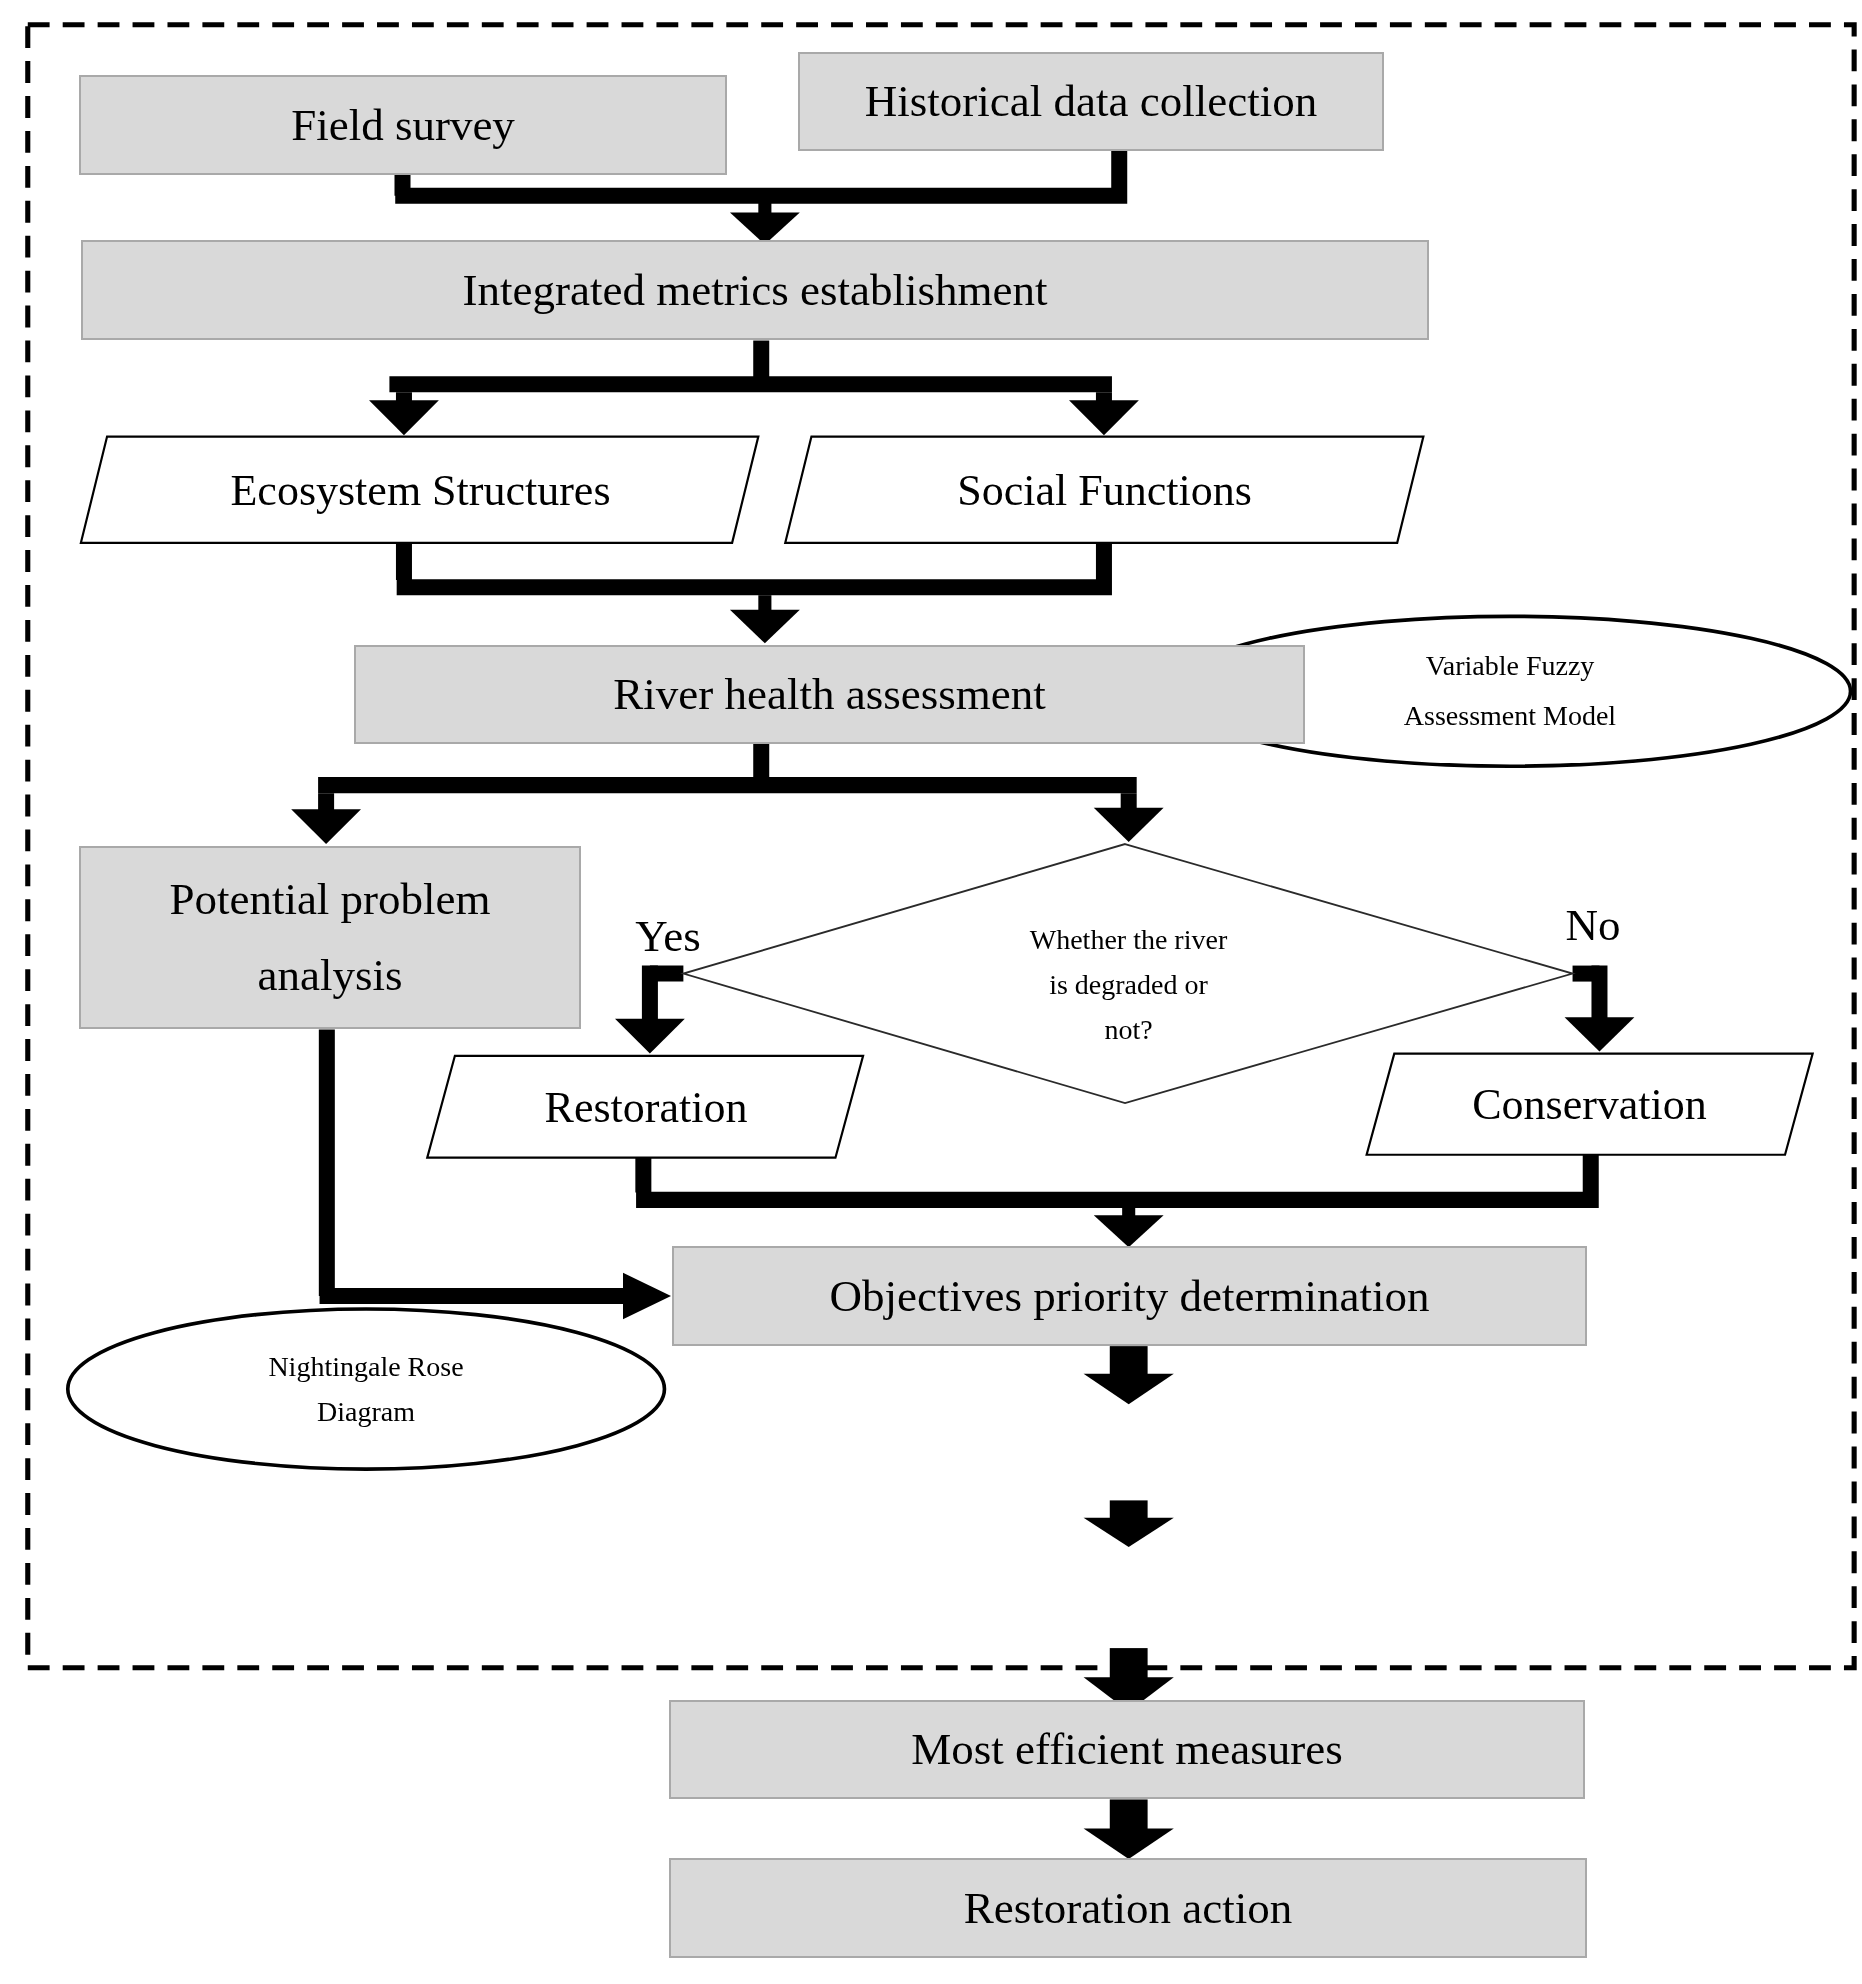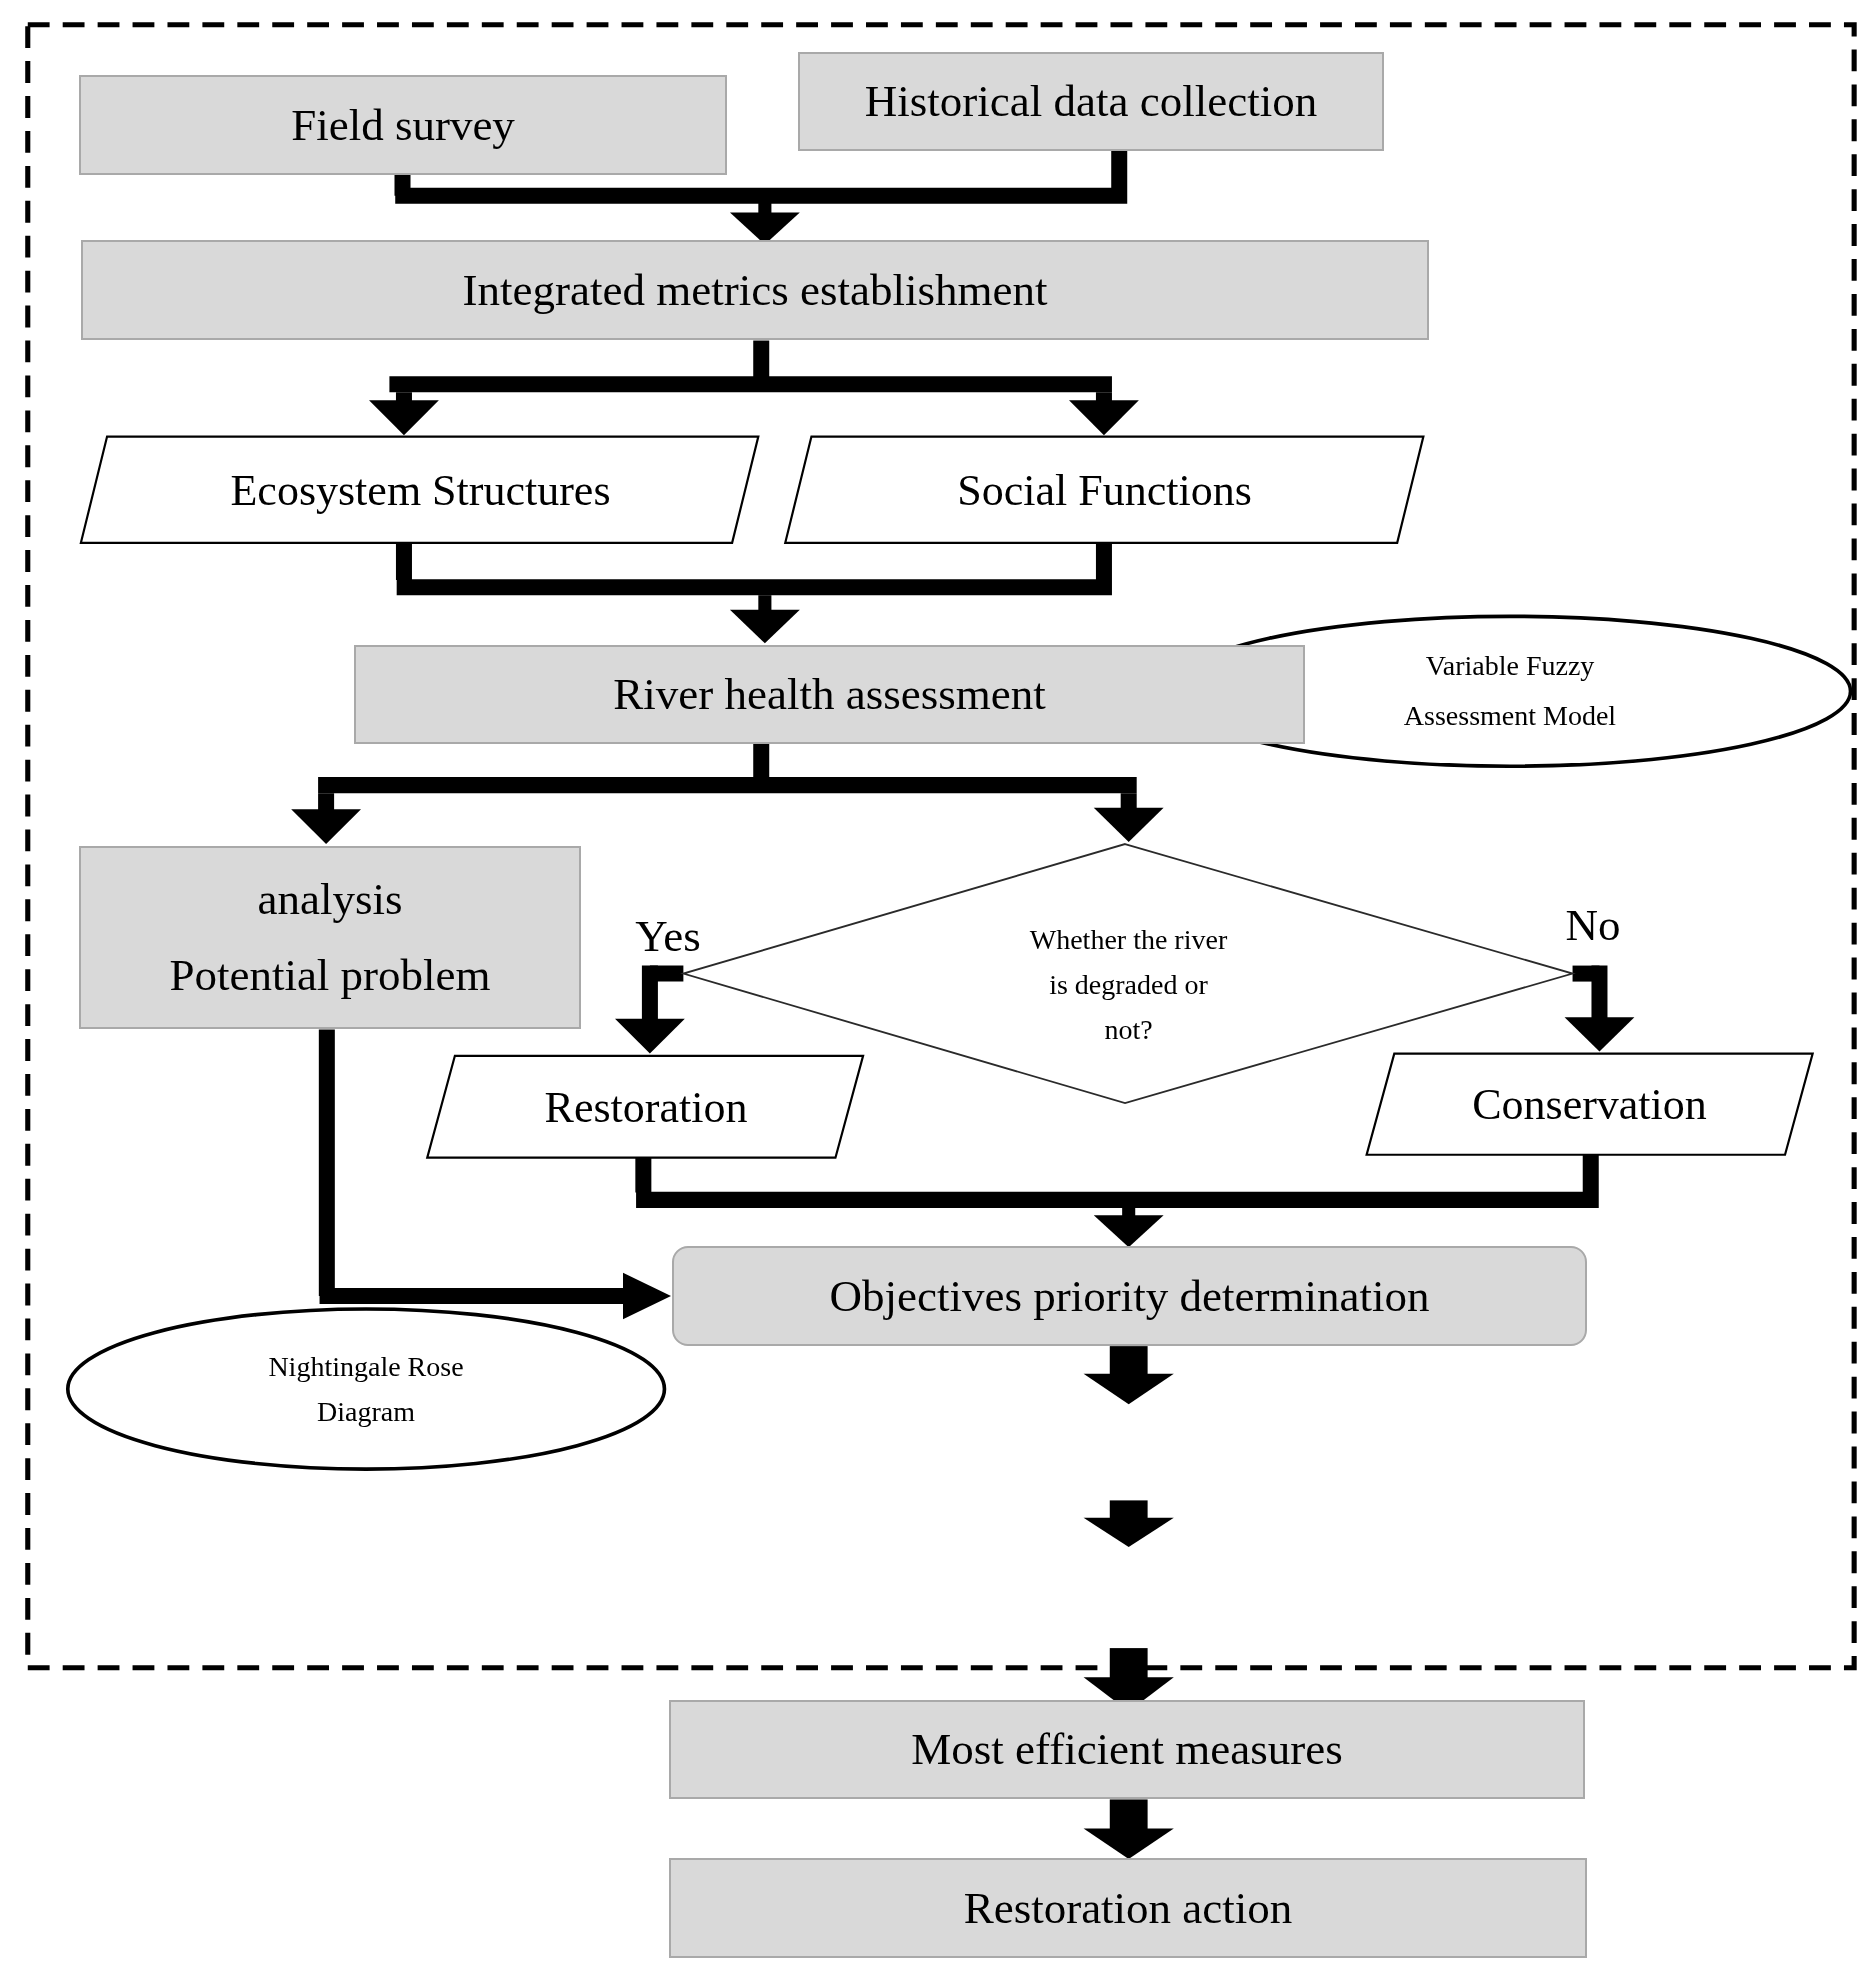--- a/index.html
+++ b/index.html
@@ -146,26 +146,26 @@
   <div class="node process" style="left:79px; top:51px; width:648px; height:100px;margin-top:24px;">Field survey</div>
 
   <div class="node process" style="left:798px; top:52px; width:586px; height:99px;">Historical data collection</div>
 
   <div class="node process" style="left:81px; top:240px; width:1348px; height:100px;">Integrated metrics establishment</div>
 
   <div class="node process" style="left:354px; top:645px; width:951px; height:99px;">River health assessment</div>
 
   <div class="node process potential-lines" style="left:79px; top:846px; width:502px; height:183px;">
     <div>
+      <span class="line">Potential problem</span>
       <span class="line">analysis</span>
-      <span class="line">Potential problem</span>
-    </div>
-  </div>
-
-  <div class="node process" style="left:672px; top:1246px; width:915px; height:100px;border-radius:16px;">Objectives priority determination</div>
+    </div>
+  </div>
+
+  <div class="node process" style="left:672px; top:1246px; width:915px; height:100px;">Objectives priority determination</div>
 
 
 
   <div class="node process" style="left:669px; top:1700px; width:916px; height:99px;">Most efficient measures</div>
 
   <div class="node process" style="left:669px; top:1858px; width:918px; height:100px;">Restoration action</div>
 
   <div class="overlay-label fs-60" style="left:95px; top:437px; width:651px; height:106px;">Ecosystem Structures</div>
 
   <div class="overlay-label fs-60" style="left:797px; top:437px; width:615px; height:106px;">Social Functions</div>

